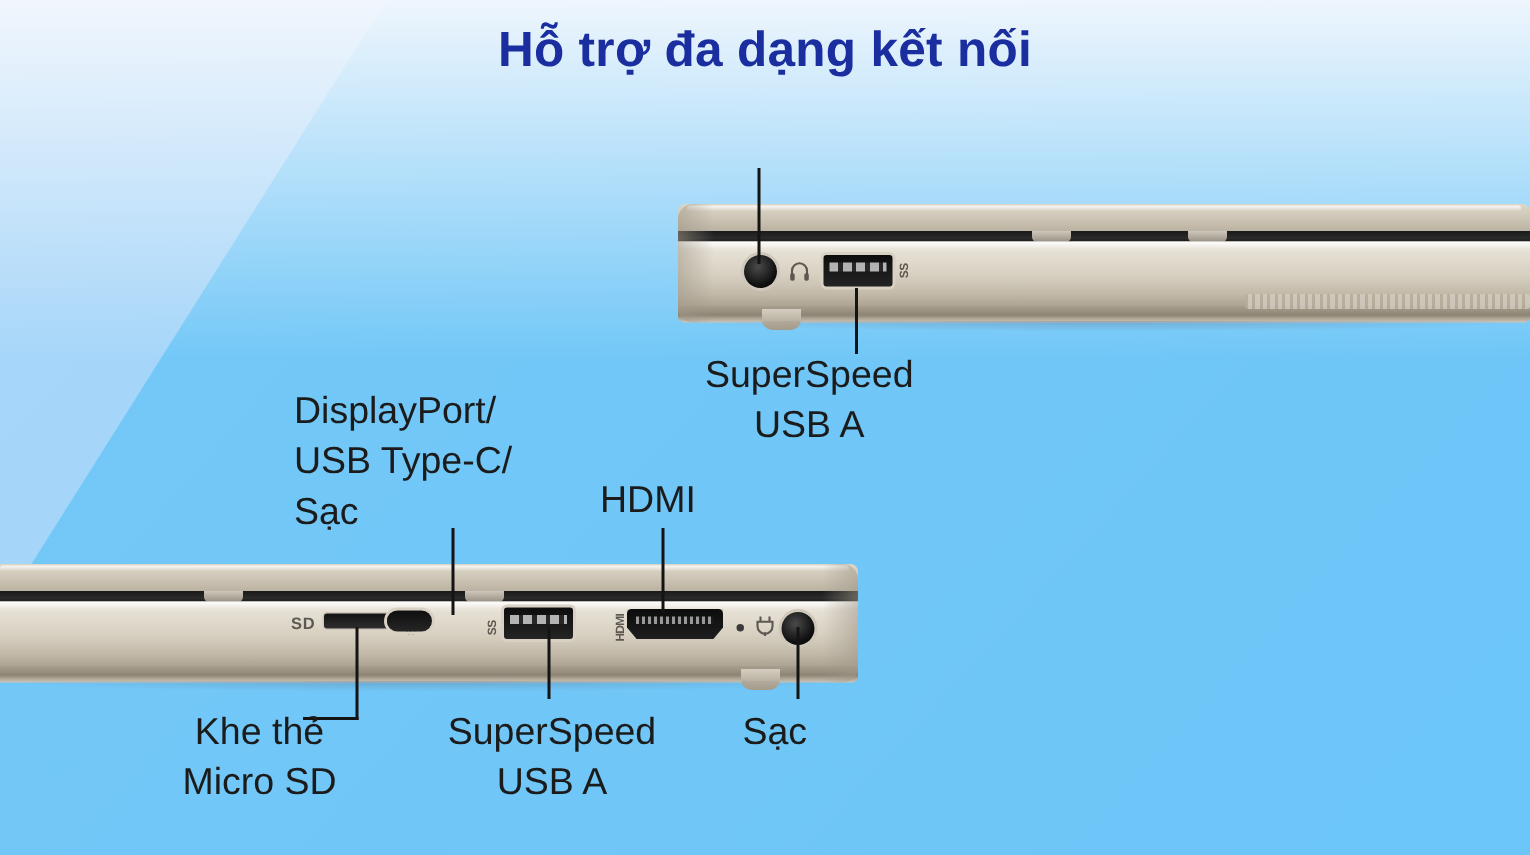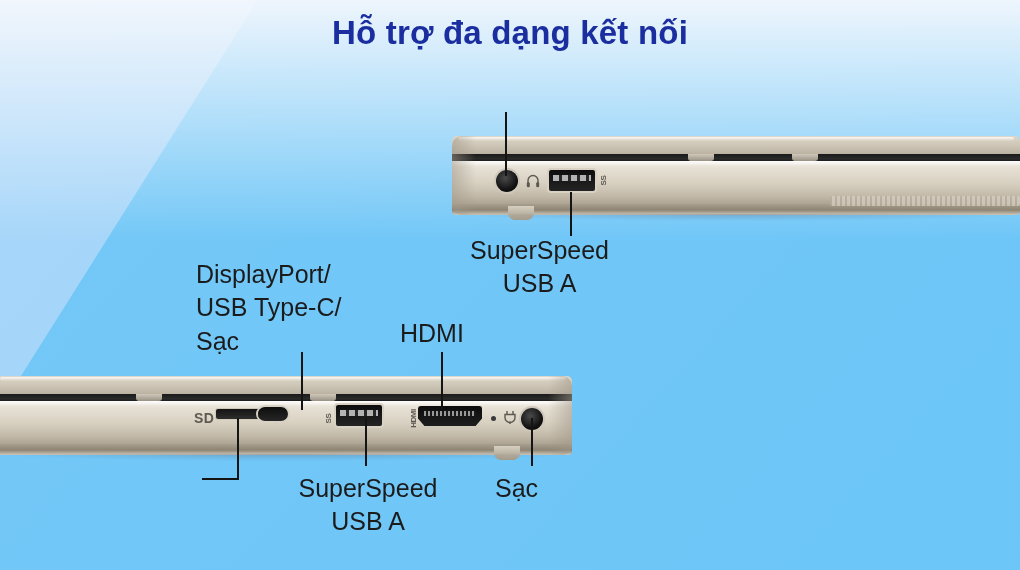--- a/index.html
+++ b/index.html
@@ -179,21 +179,21 @@
   .mark{
     position:absolute;
     color:#5d5951;
     font-size:8px;
     font-weight:bold;
     letter-spacing:-.3px;
     font-family:"Liberation Sans", sans-serif;
     white-space:nowrap;
   }
   .mark-rot{ transform:rotate(-90deg); transform-origin:50% 50%; }
-  .mark-sd{ font-size:14px; letter-spacing:.5px; }
+  .mark-sd{ font-size:11px; letter-spacing:.5px; }
   .mark-hdmi{ font-size:8px; letter-spacing:-.5px; }
   .icon-svg{ position:absolute; }
 </style>
 </head>
 <body>
 
 <div id="stage">
 
   <div class="bg-base"></div>
   <div class="band band-1"></div>
@@ -284,17 +284,19 @@
   <div class="line v" style="left:365px; top:418px; height:48px;"></div>
 
   <div class="line v" style="left:531px; top:418px; height:48px;"></div>
 
   <div class="lbl lbl-ss-top">SuperSpeed
 USB A</div>
   <div class="lbl lbl-dp">DisplayPort/
 USB Type-C/
 Sạc</div>
   <div class="lbl lbl-hdmi">HDMI</div>
+  <div class="lbl lbl-khe-the">Khe thẻ
+Micro SD</div>
   <div class="lbl lbl-ss-bot">SuperSpeed
 USB A</div>
   <div class="lbl lbl-sac">Sạc</div>
 
 </div>
 
 </body></html>

